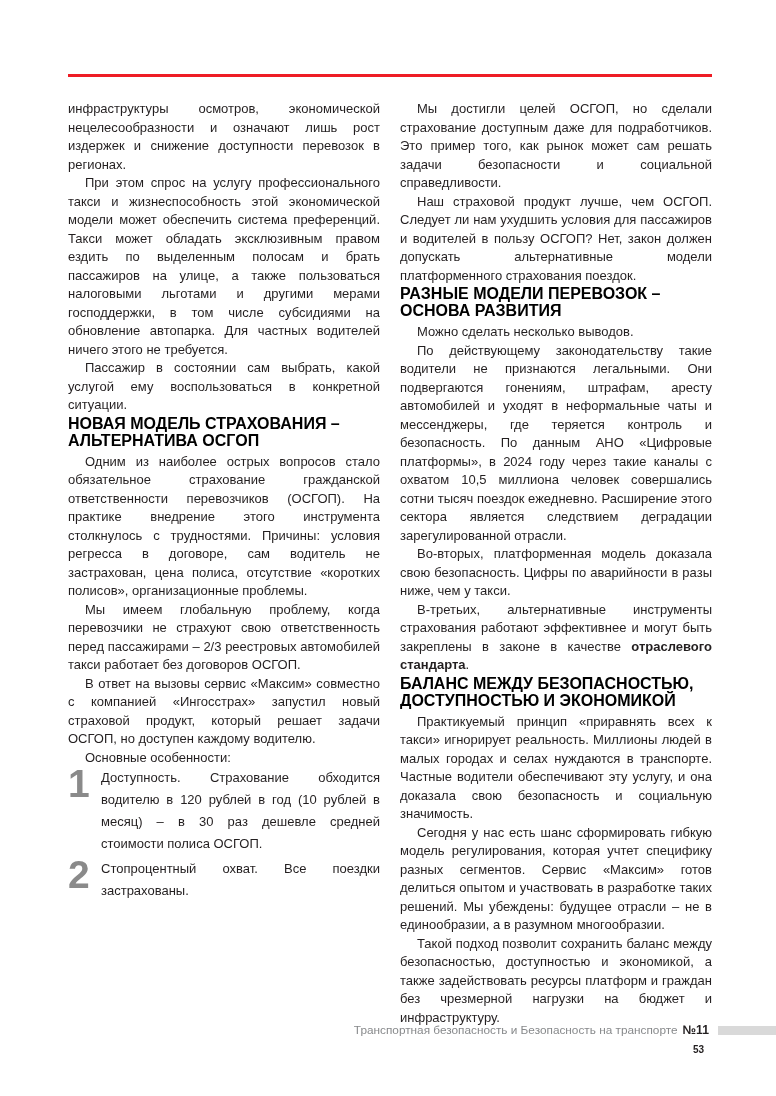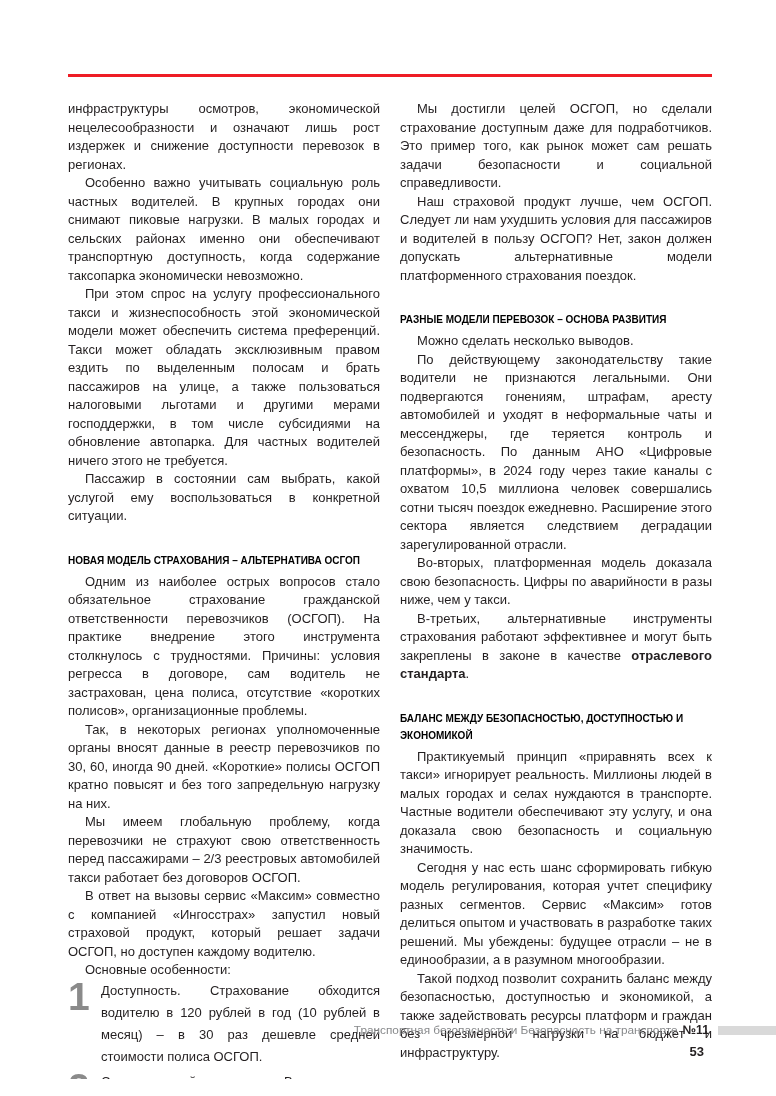--- a/index.html
+++ b/index.html
@@ -21,22 +21,22 @@
   }
   .col{width:312px;}
   p.para{
     margin:0;
     font-size:13px;line-height:18.5px;
     text-align:justify;
     text-indent:17px;
   }
   p.para.noindent{text-indent:0;}
   h2.heading{
-    margin:26px 0 4px 0;
-    font-size:10px;line-height:17px;
+    margin:0 0 4px 0;
+    font-size:16px;line-height:17px;
     font-weight:bold;color:#000000;
     text-transform:none;
   }
   .feature{display:flex;margin:0 0 3px 0;}
   .fnum{
     width:33px;flex:0 0 33px;
     font-size:39px;line-height:31px;
     font-weight:bold;color:#8a8a8a;
     padding-top:1px;
   }
@@ -52,41 +52,39 @@
     font-size:11.8px;color:#87898b;white-space:nowrap;
   }
   .footer-issue{
     font-size:12.2px;color:#231f20;font-weight:bold;margin-left:5px;white-space:nowrap;
   }
   .footer-bar{
     width:58px;height:9px;background:#d9d9d9;margin-left:9px;
   }
   .page-number{
     position:absolute;top:1044px;right:72px;
-    font-size:13px;font-weight:bold;color:#231f20;
+    font-size:10px;font-weight:bold;color:#231f20;
   }
 </style>
 </head>
 <body>
 
 <div class="page">
 
   <div class="top-rule"></div>
 
   <div class="content">
 
     <div class="col">
       <p class="para noindent">инфраструктуры осмотров, экономической нецелесообразности и означают лишь рост издержек и снижение доступности перевозок в регионах.</p>
-      <p class="para">Особенно важно учитывать социальную роль частных водителей. В крупных городах они снимают пиковые нагрузки. В малых городах и сельских районах именно они обеспечивают транспортную доступность, когда содержание таксопарка экономически невозможно.</p>
       <p class="para">При этом спрос на услугу профессионального такси и жизнеспособность этой экономической модели может обеспечить система преференций. Такси может обладать эксклюзивным правом ездить по выделенным полосам и брать пассажиров на улице, а также пользоваться налоговыми льготами и другими мерами господдержки, в том числе субсидиями на обновление автопарка. Для частных водителей ничего этого не требуется.</p>
       <p class="para">Пассажир в состоянии сам выбрать, какой услугой ему воспользоваться в конкретной ситуации.</p>
 
       <h2 class="heading">НОВАЯ МОДЕЛЬ СТРАХОВАНИЯ – АЛЬТЕРНАТИВА ОСГОП</h2>
       <p class="para">Одним из наиболее острых вопросов стало обязательное страхование гражданской ответственности перевозчиков (ОСГОП). На практике внедрение этого инструмента столкнулось с трудностями. Причины: условия регресса в договоре, сам водитель не застрахован, цена полиса, отсутствие «коротких полисов», организационные проблемы.</p>
-      <p class="para">Так, в некоторых регионах уполномоченные органы вносят данные в реестр перевозчиков по 30, 60, иногда 90 дней. «Короткие» полисы ОСГОП кратно повысят и без того запредельную нагрузку на них.</p>
       <p class="para">Мы имеем глобальную проблему, когда перевозчики не страхуют свою ответственность перед пассажирами – 2/3 реестровых автомобилей такси работает без договоров ОСГОП.</p>
       <p class="para">В ответ на вызовы сервис «Максим» совместно с компанией «Ингосстрах» запустил новый страховой продукт, который решает задачи ОСГОП, но доступен каждому водителю.</p>
       <p class="para">Основные особенности:</p>
 
       <div class="feature">
         <div class="fnum">1</div>
         <div class="ftext">Доступность. Страхование обходится водителю в 120 рублей в год (10 рублей в месяц) – в 30 раз дешевле средней стоимости полиса ОСГОП.</div>
       </div>
       <div class="feature">
         <div class="fnum">2</div>

